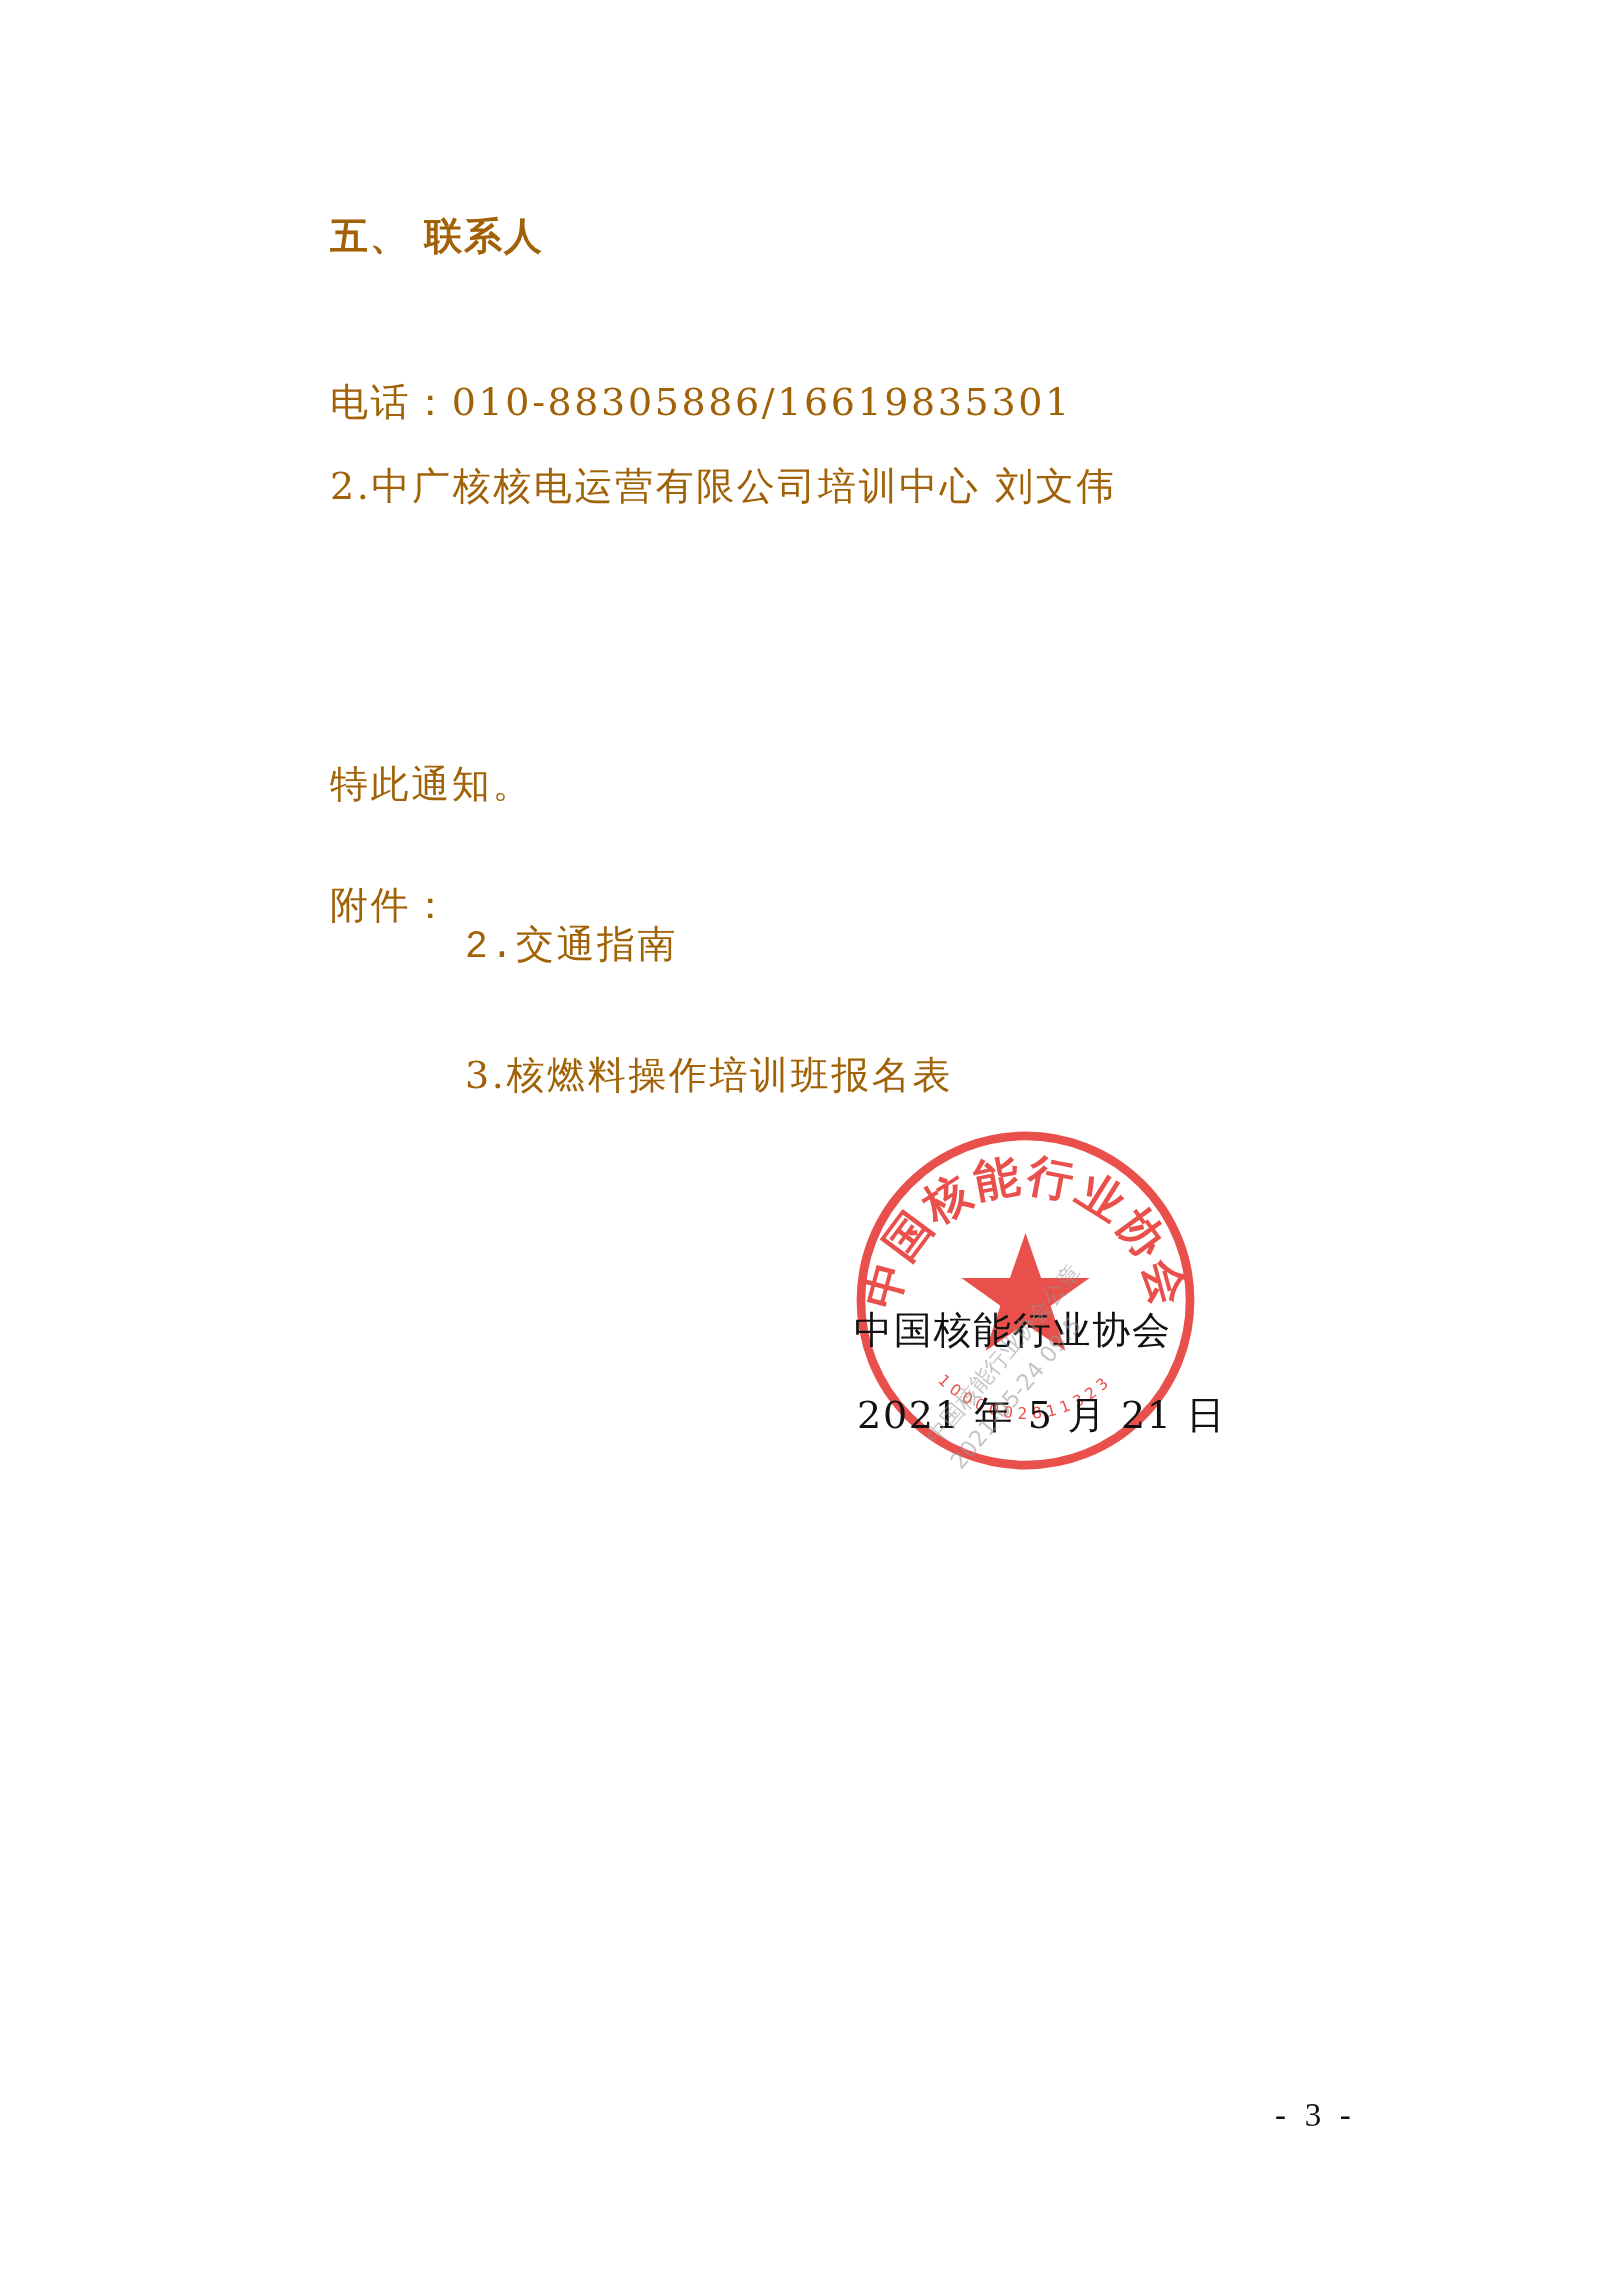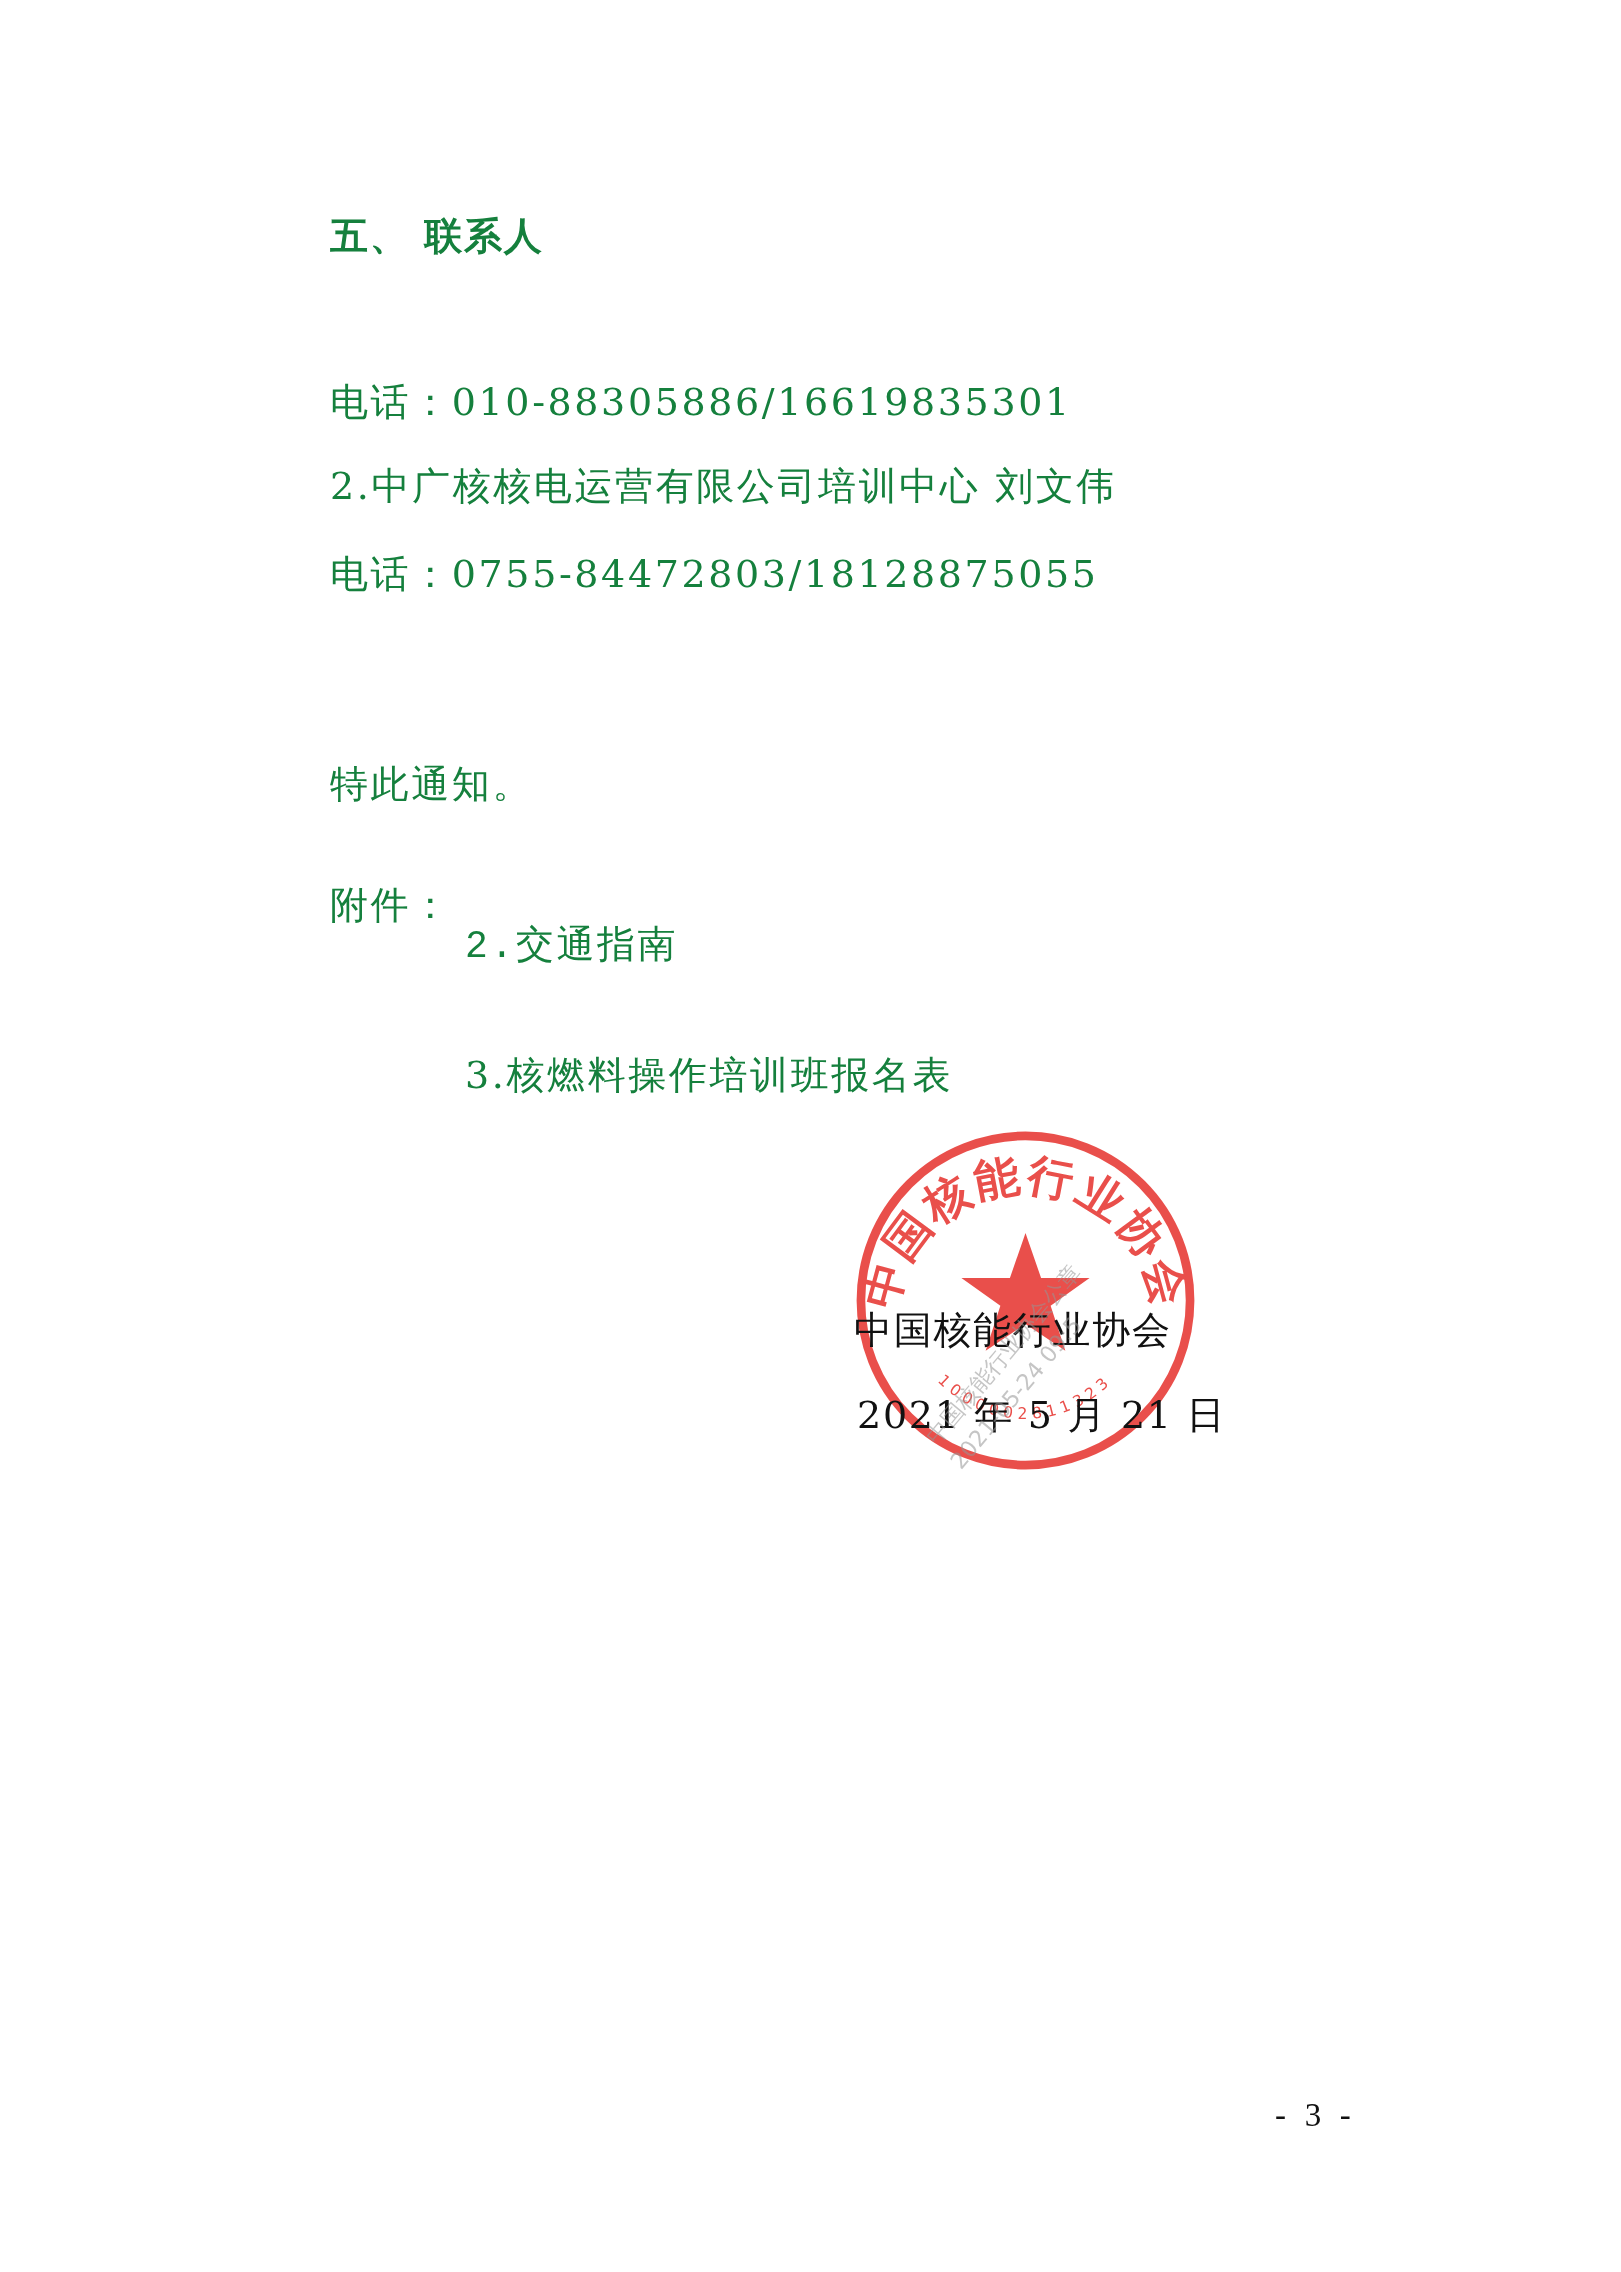--- a/index.html
+++ b/index.html
@@ -4,21 +4,21 @@
 <style>
   html, body { margin: 0; padding: 0; background: #ffffff; }
   body { width: 1621px; height: 2273px; position: relative; overflow: hidden; }
   .page { position: absolute; left: 0; top: 0; width: 1621px; height: 2273px; background: #ffffff; }
   .line {
     position: absolute;
     left: 330px;
     font-family: "DejaVu Serif", "Liberation Serif", serif;
     font-size: 38px;
     line-height: 49px;
-    color: #15803d;
+    color: #a16207;
     white-space: pre;
     letter-spacing: 2.6px;
   }
   .heading {
     font-family: "DejaVu Sans", "Liberation Sans", sans-serif;
     font-weight: bold;
     font-size: 38px;
     letter-spacing: 1.7px;
   }
   .indent { left: 465px; }
@@ -62,21 +62,20 @@
 </style>
 </head>
 <body>
 
 <div class="page">
 
   <div class="line heading" style="top:212px;">五、 联系人</div>
 
   <div class="line" style="top:378px;">电话：010-88305886/16619835301</div>
   <div class="line" style="top:462px;">2.中广核核电运营有限公司培训中心 刘文伟</div>
-  <div class="line" style="top:550px;">电话：0755-84472803/18128875055</div>
   <div class="line" style="top:716px;margin-top:44px;">特此通知。</div>
 
   <div class="line" style="top:881px;">附件：</div>
   <div class="line indent" style="top:922px;font-family:Liberation Mono, monospace;">2.交通指南</div>
   <div class="line indent" style="top:1051px;">3.核燃料操作培训班报名表</div>
 
   <svg class="stamp" viewBox="0 0 396 396" xmlns="http://www.w3.org/2000/svg">
     <defs>
       <path id="sealArc" d="M 70 300 A 150 150 0 1 1 326 300" fill="none"></path>
       <path id="serialArc" d="M 95 290 A 140 140 0 0 0 300 290" fill="none"></path>

